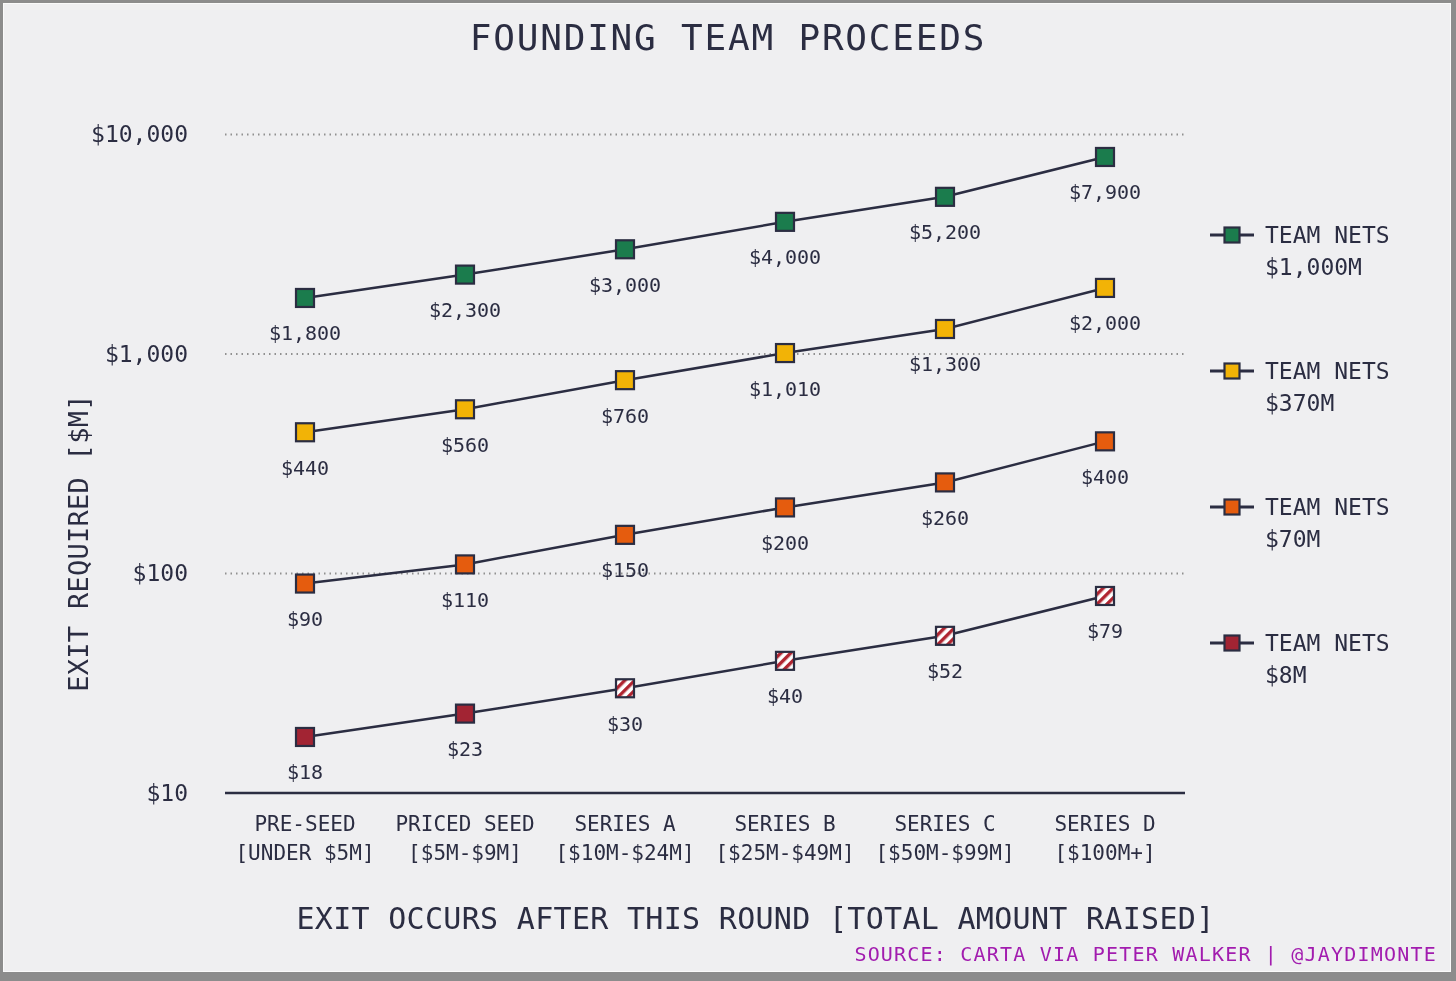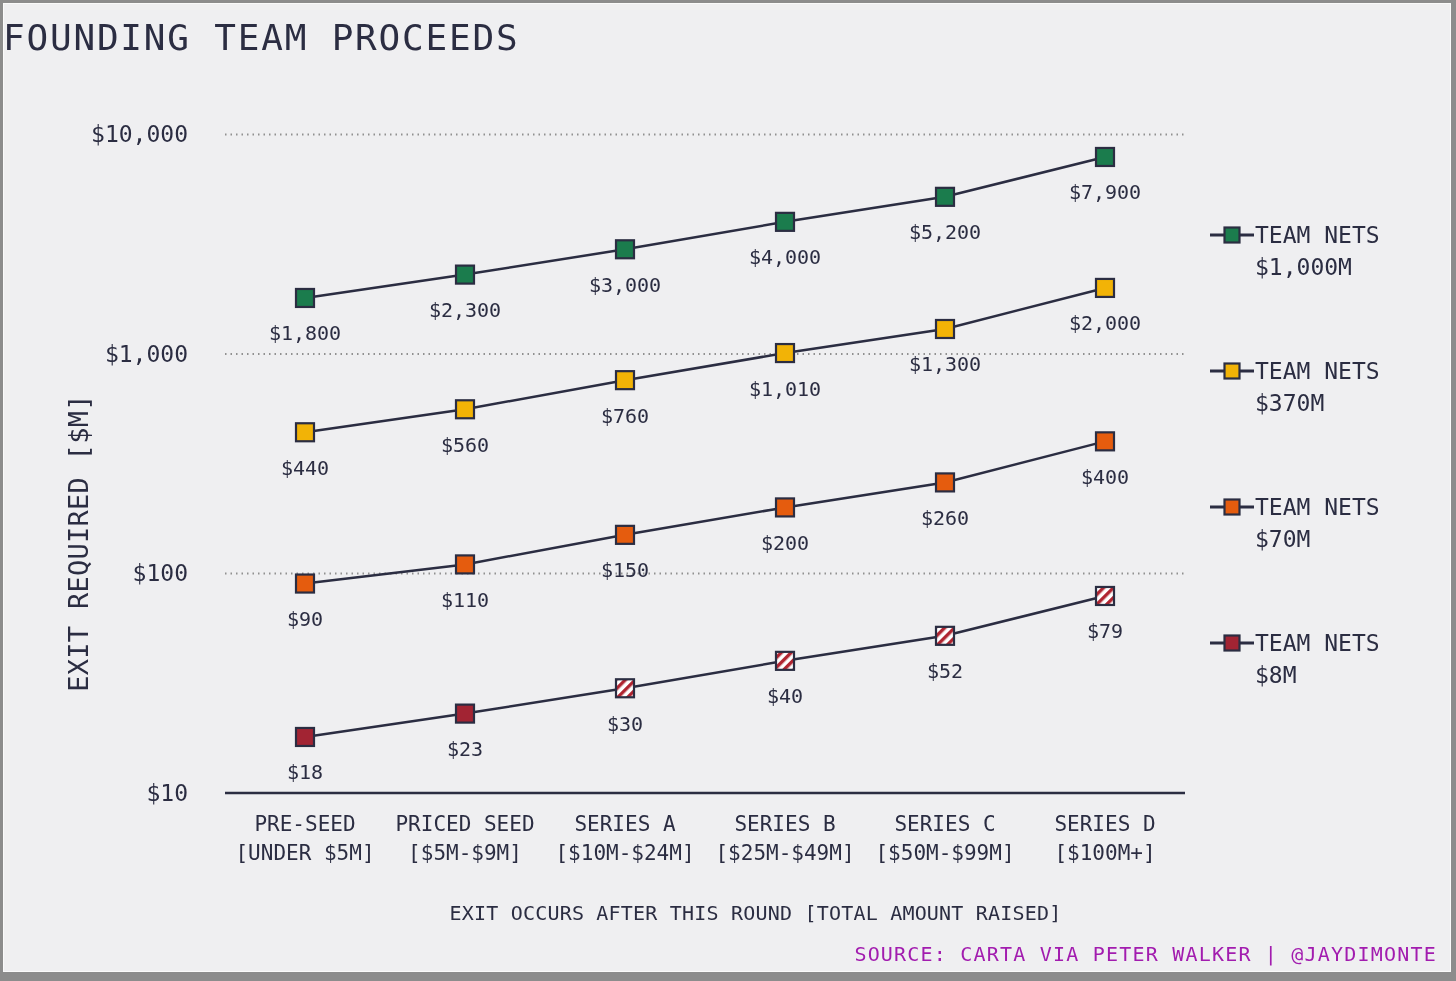--- a/index.html
+++ b/index.html
@@ -5,39 +5,39 @@
   * { margin:0; padding:0; box-sizing:border-box; }
   html,body { width:1456px; height:981px; }
   body { font-family:"DejaVu Sans Mono", monospace; }
   .figure {
     position:relative; width:1456px; height:981px;
     background:#efeff1; overflow:hidden;
     border-style:solid; border-color:#8c8c8c;
     border-width:3px 5px 9px 3px;
     box-shadow: inset 0 0 0 1px #fafafa;
   }
-  .title-block { position:absolute; top:11px; left:0; width:1450px; text-align:left; color:#2b2d42; }
+  .title-block { position:absolute; top:11px; left:0; width:1450px; text-align:center; color:#2b2d42; }
   .title-line { font-size:36px; line-height:47px; letter-spacing:0.05em; font-weight:500; white-space:nowrap; }
   .ylabel {
     position:absolute; left:75px; top:540px; white-space:nowrap;
     transform:translate(-50%,-50%) rotate(-90deg); color:#2b2d42;
     font-size:27px; letter-spacing:0.01em;
   }
   .xlabel {
     position:absolute; left:200px; top:898px; width:1105px; text-align:center;
-    color:#2b2d42; font-size:20px; letter-spacing:0.01em; white-space:nowrap;
+    color:#2b2d42; font-size:30px; letter-spacing:0.01em; white-space:nowrap;
   }
   .source {
     position:absolute; right:14px; top:939px; color:#a21caf;
     font-size:20px; letter-spacing:0.06em; white-space:nowrap;
   }
   .legend { position:absolute; left:1207px; top:0; width:240px; }
   .legend-item { position:absolute; left:0; display:flex; align-items:flex-start; }
   .legend-swatch { flex:0 0 auto; margin-top:7px; }
-  .legend-text { margin-left:1px; color:#2b2d42; font-size:23px; line-height:32px; white-space:nowrap; }
+  .legend-text { margin-left:11px; color:#2b2d42; font-size:23px; line-height:32px; white-space:nowrap; }
   svg text { font-family:"DejaVu Sans Mono", monospace; }
   #plot { position:absolute; left:0; top:0; }
 </style>
 </head>
 <body>
 
 <div class="figure">
 
   <div class="title-block">
     <div class="title-line">FOUNDING TEAM PROCEEDS</div>

